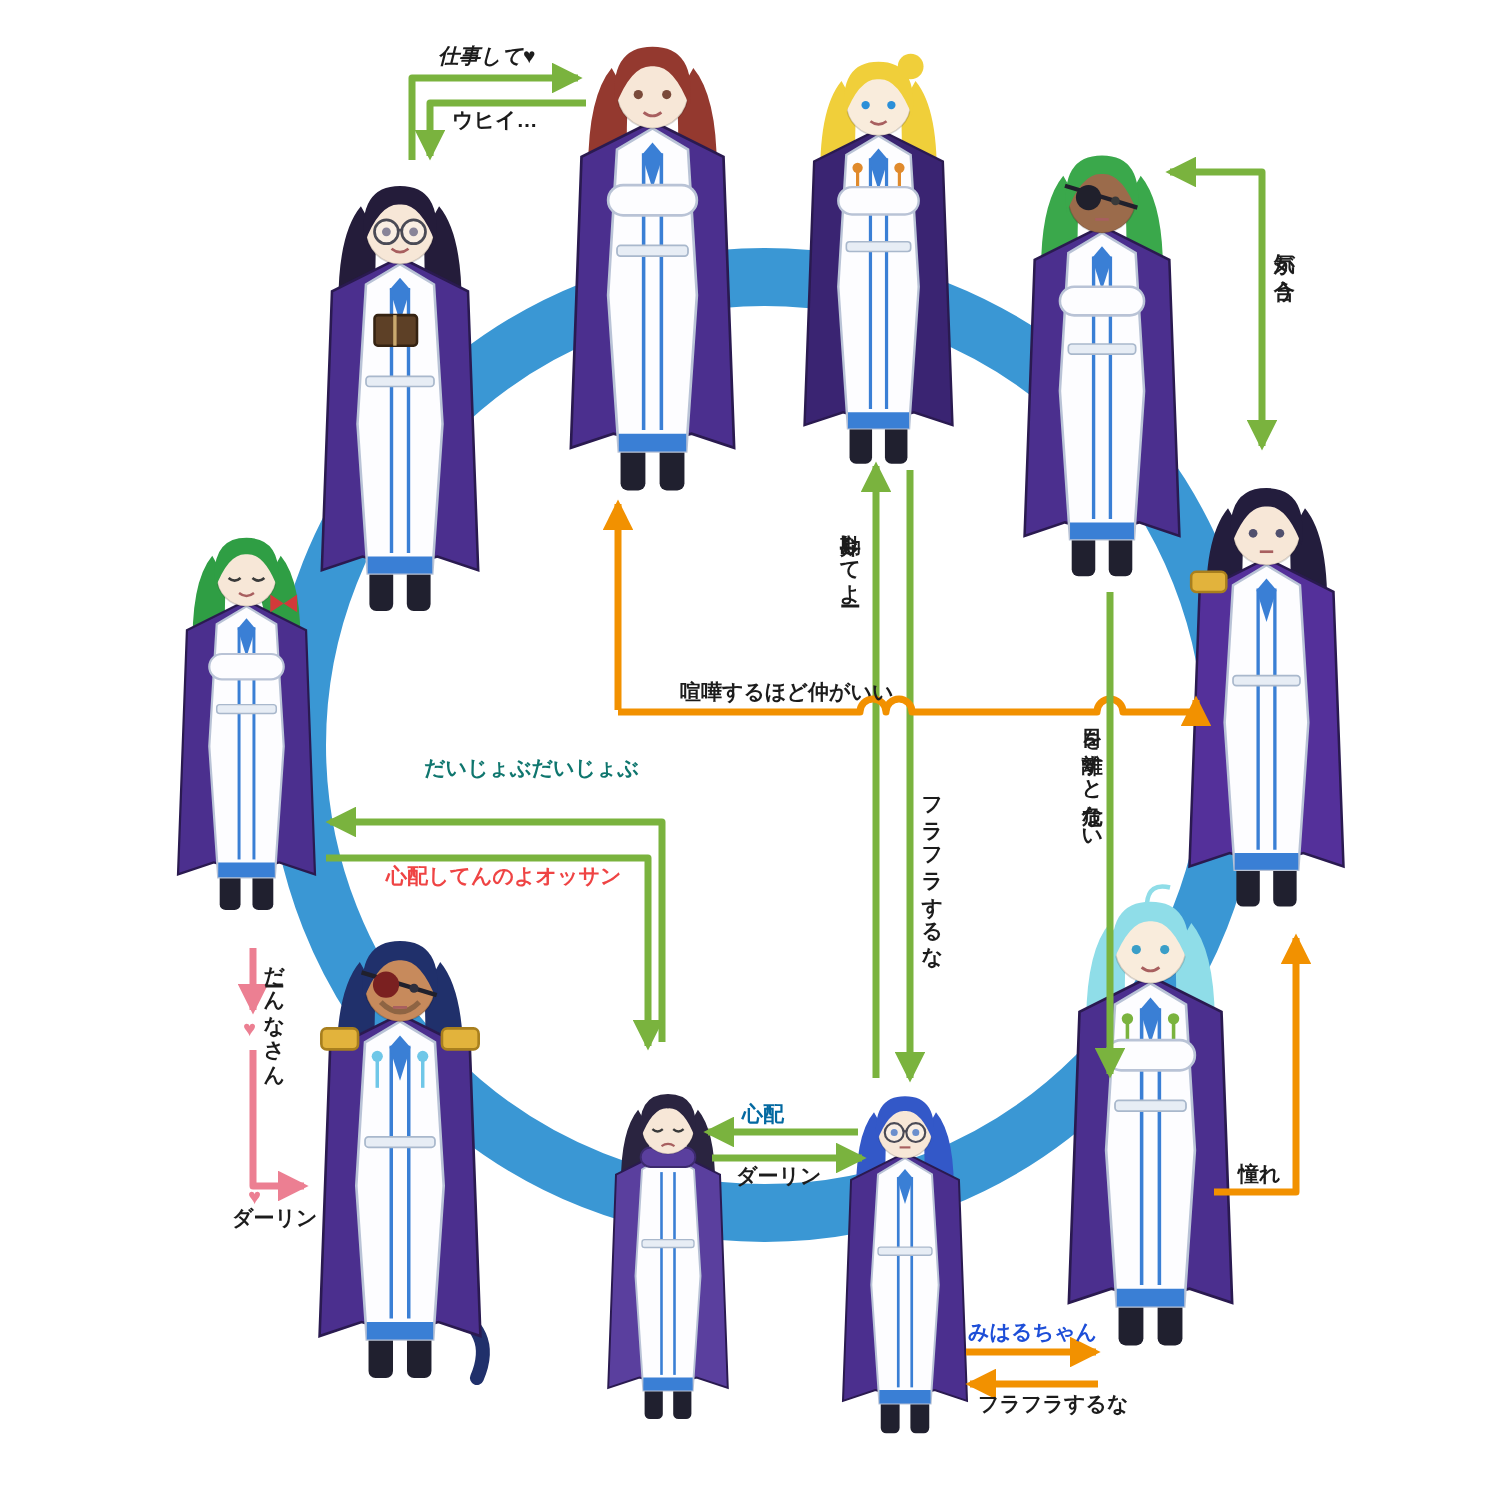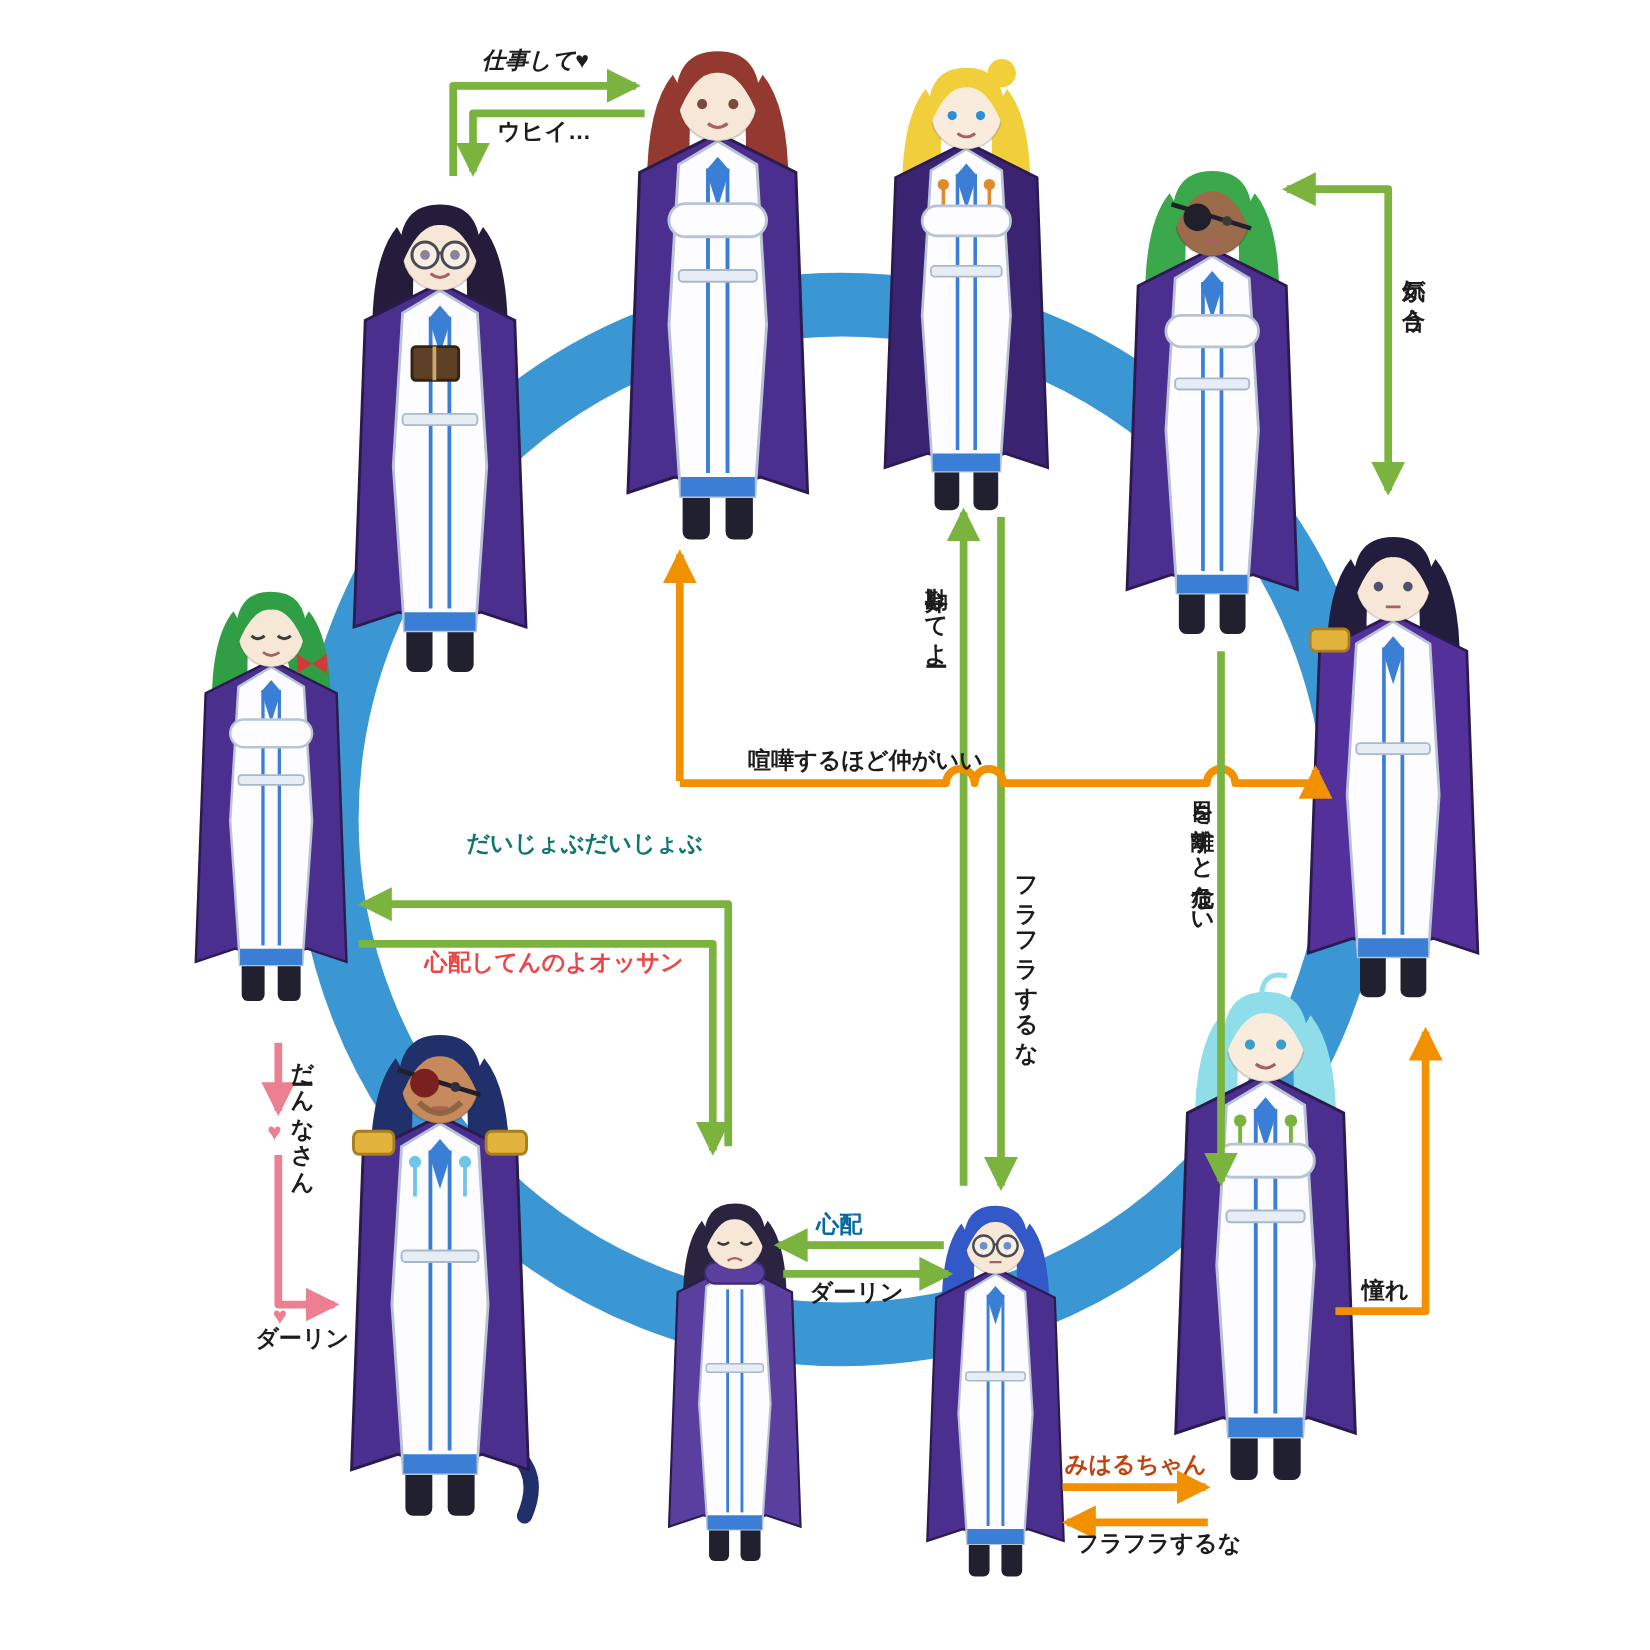--- a/index.html
+++ b/index.html
@@ -293,17 +293,17 @@
     <div class="rlabel vlabel" style="left: 920px; top: 782px; color: rgb(28, 28, 28);">フラフラするな</div>
     <div class="rlabel" style="left: 640px; top: 680px; color: rgb(28, 28, 28); padding-left: 40px;">喧嘩するほど仲がいい</div>
     <div class="rlabel vlabel" style="left: 1080px; top: 712px; color: rgb(28, 28, 28);">目を離すと危ない</div>
     <div class="rlabel" style="left: 424px; top: 756px; color: #0f766e;">だいじょぶだいじょぶ</div>
     <div class="rlabel" style="left: 386px; top: 864px; color: #ef4444;">心配してんのよオッサン</div>
     <div class="rlabel vlabel" style="left: 262px; top: 950px; color: rgb(28, 28, 28);">だーんなさん</div>
     <div class="rlabel" style="left: 232px; top: 1206px; color: rgb(28, 28, 28);">ダーリン</div>
     <div class="rlabel" style="left: 742px; top: 1102px; color: #0369a1;">心配</div>
     <div class="rlabel" style="left: 736px; top: 1164px; color: rgb(28, 28, 28);">ダーリン</div>
     <div class="rlabel" style="left: 1238px; top: 1162px; color: rgb(28, 28, 28);">憧れ</div>
-    <div class="rlabel" style="left: 968px; top: 1320px; color: #c2410c;">みはるちゃん</div>
+    <div class="rlabel" style="left: 968px; top: 1320px; color: #1d4ed8;">みはるちゃん</div>
     <div class="rlabel" style="left: 978px; top: 1392px; color: rgb(28, 28, 28);">フラフラするな</div>
     <div class="deco" style="left: 243px; top: 1018px; color: rgb(236, 127, 146);">♥</div>
     <div class="deco" style="left: 248px; top: 1186px; color: rgb(236, 127, 146);">♥</div>
   </div>
 
 </body></html>

